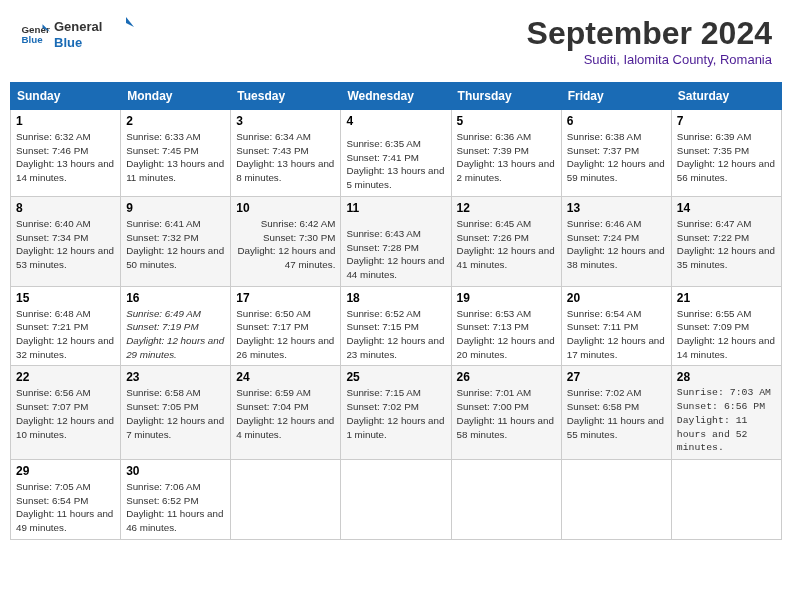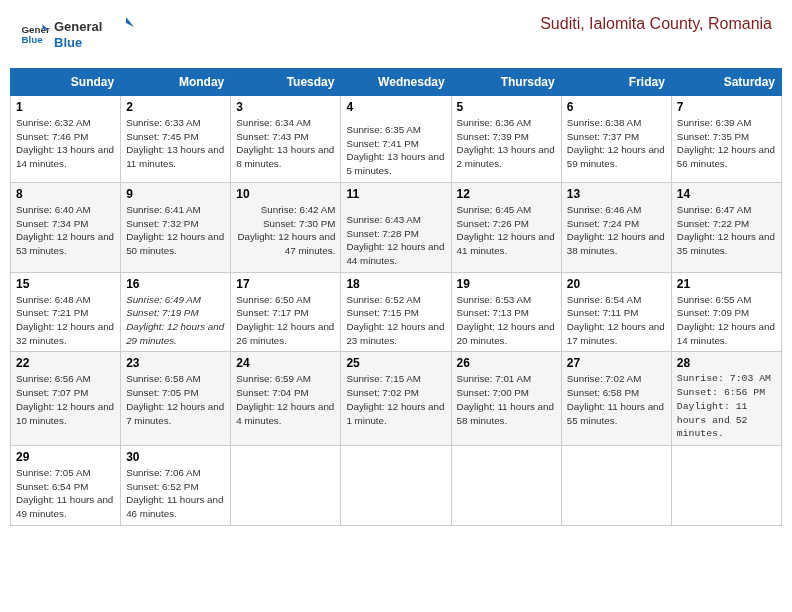--- a/index.html
+++ b/index.html
@@ -37,32 +37,32 @@
     }
     .title-block {
       text-align: right;
     }
     .month-title {
       font-size: 32px;
       font-weight: bold;
       color: #333;
     }
     .subtitle {
-      font-size: 16px;
-      color: #7f1d1d;
+      font-size: 13px;
+      color: #4c1d95;
     }
     .calendar {
       width: 100%;
       border-collapse: collapse;
       font-size: 10.5px;
     }
     .calendar th {
       background-color: #1a6bb5;
       color: #fff;
-      text-align: right;
+      text-align: left;
       padding: 6px 6px;
       font-size: 12px;
       font-weight: bold;
       border: 1px solid #1a6bb5;
     }
     .calendar td {
       border: 1px solid #ccc;
       vertical-align: top;
       padding: 4px 5px;
       width: calc(100% / 7);
@@ -99,20 +99,21 @@
     </svg>
     <div class="logo-text">
       <svg width="80" height="38" viewBox="0 0 80 38">
         <text x="0" y="16" font-size="13" font-weight="bold" fill="#333" font-family="Arial">General</text>
         <text x="0" y="32" font-size="13" font-weight="bold" fill="#1a6bb5" font-family="Arial">Blue</text>
         <polygon points="72,2 80,12 72,8" fill="#1a6bb5"></polygon>
       </svg>
     </div>
   </div>
   <div class="title-block">
+    <div class="month-title">September 2024</div>
     <div class="subtitle">Suditi, Ialomita County, Romania</div>
   </div>
 </div>
 
 <table class="calendar">
   <thead>
     <tr>
     <th>Sunday</th>
         <th>Monday</th>
         <th>Tuesday</th>

